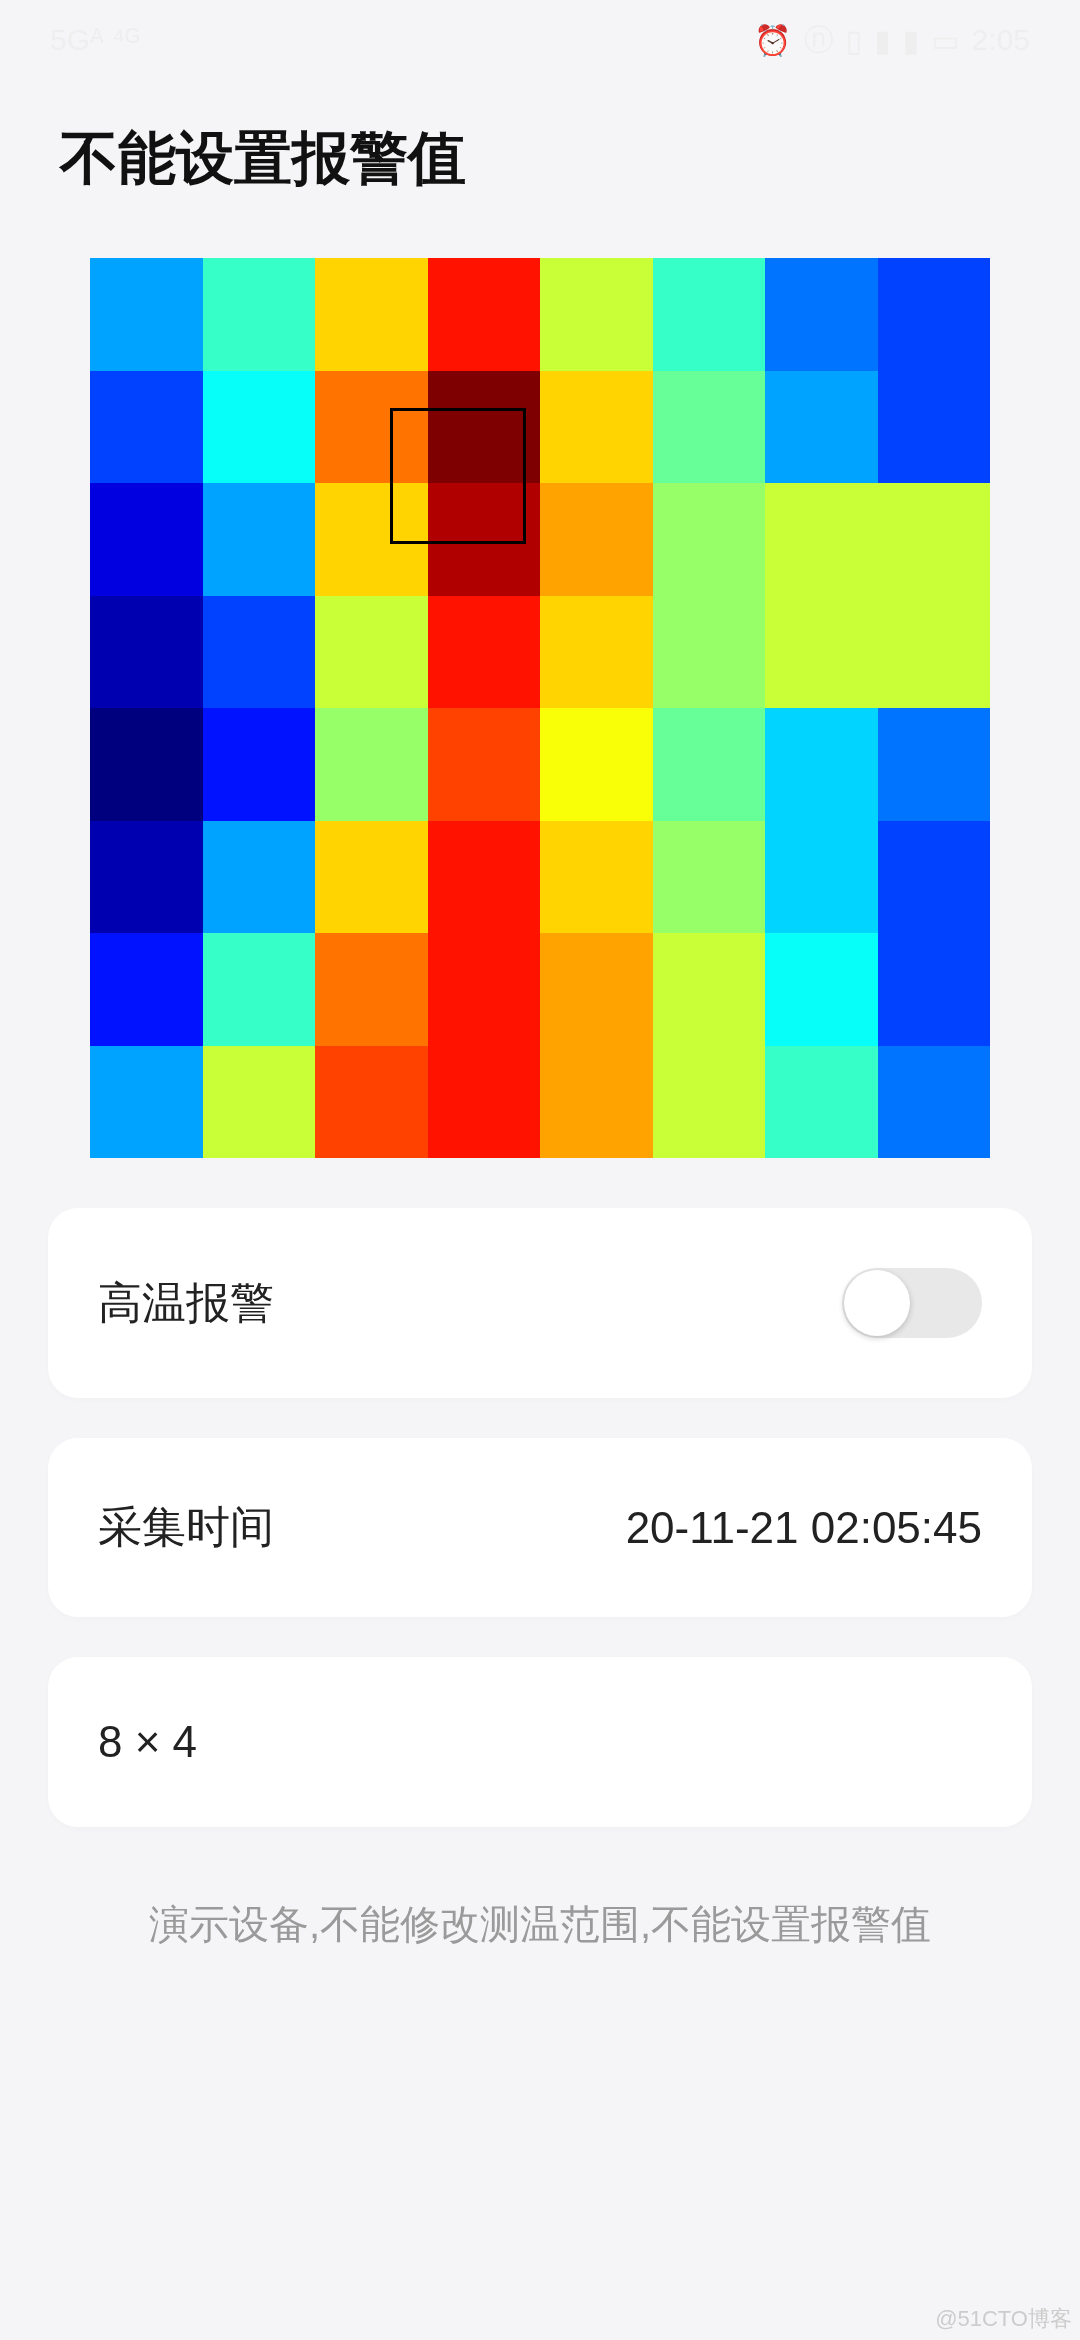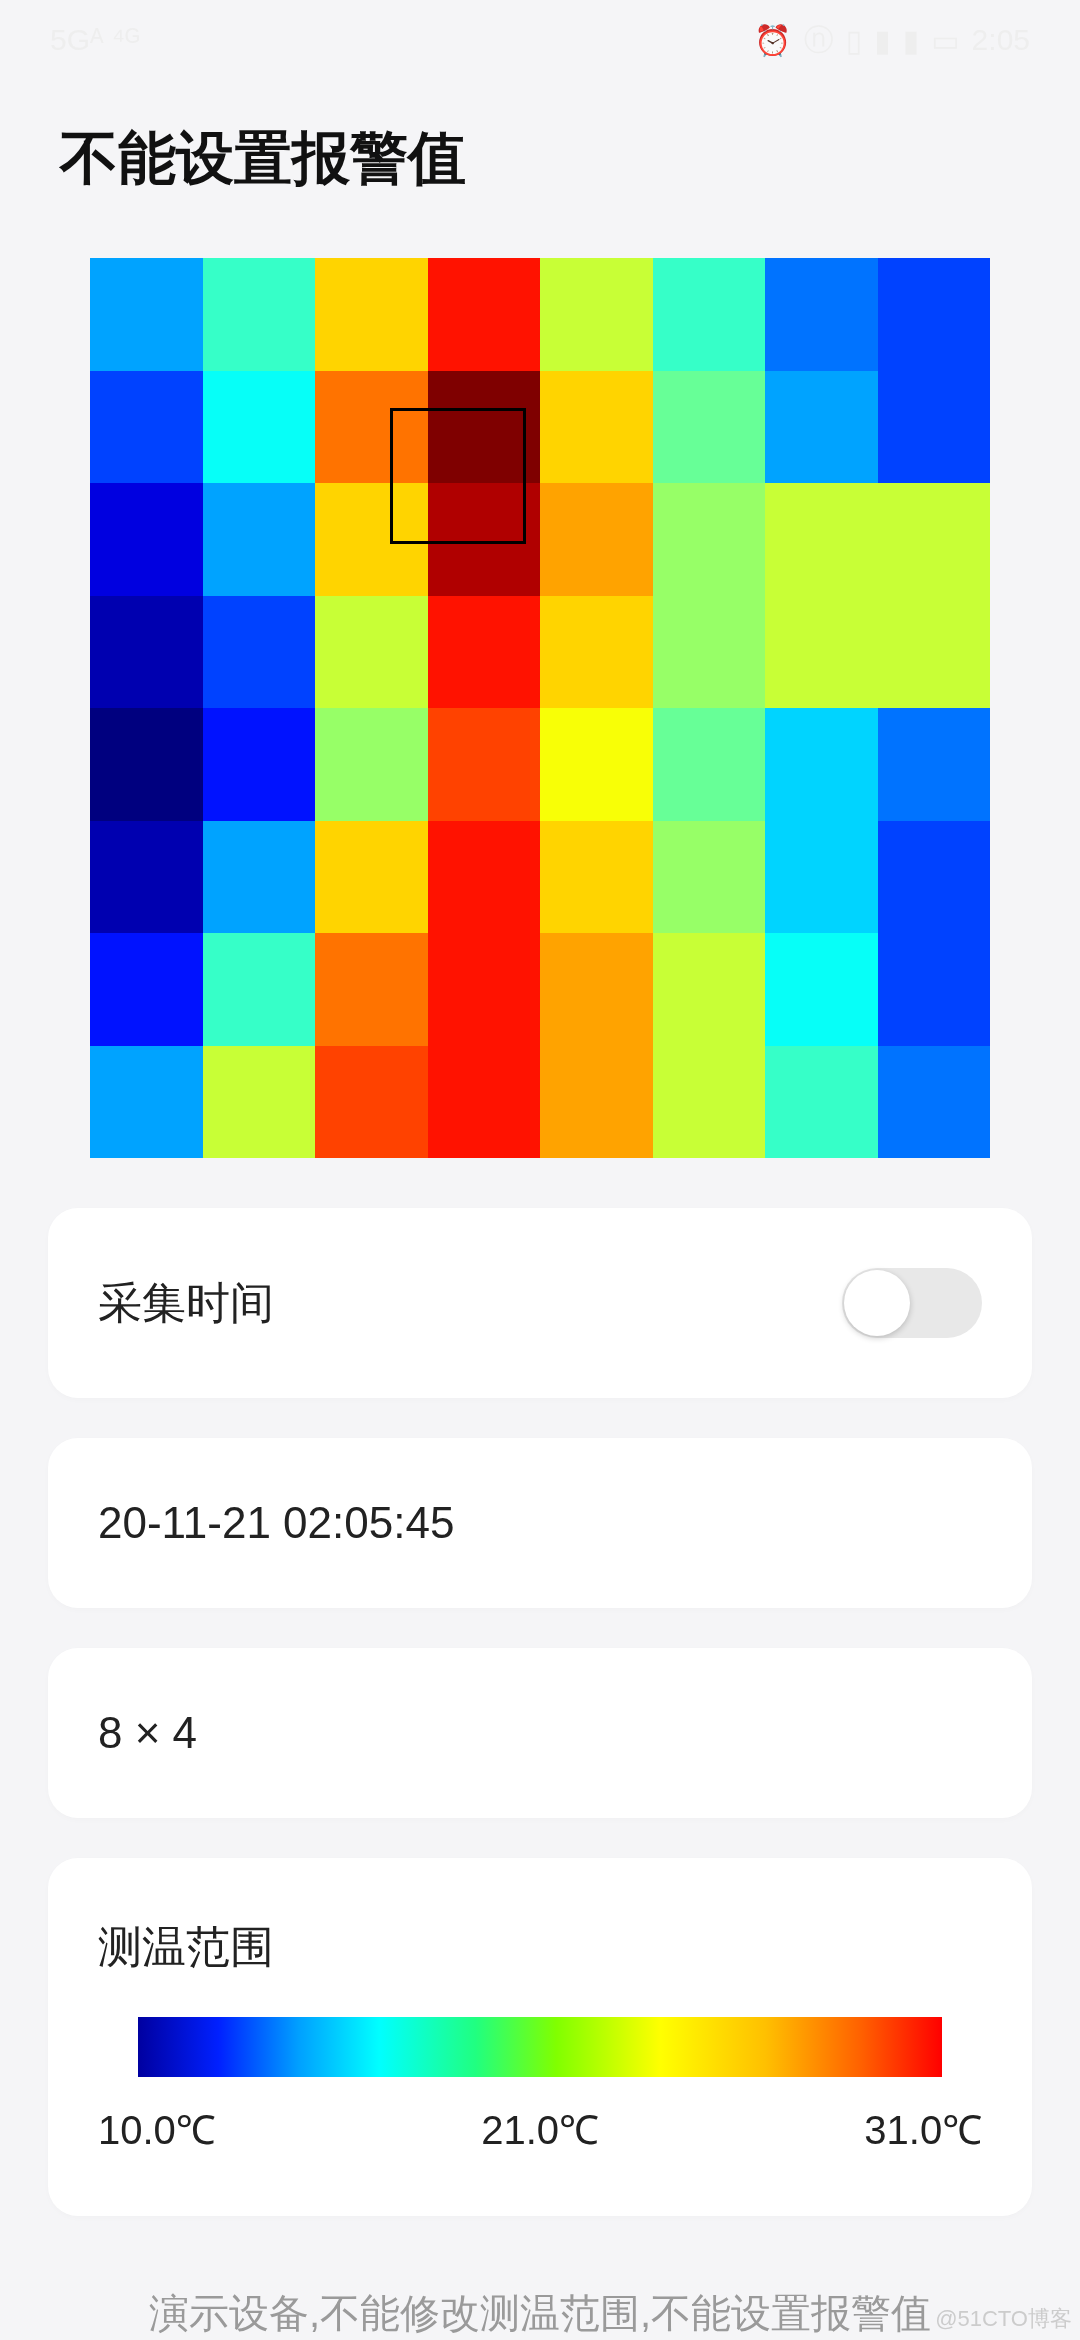--- a/index.html
+++ b/index.html
@@ -702,39 +702,31 @@
         <div style="background: rgb(0, 115, 255);"></div>
         <div style="background: rgb(0, 115, 255);"></div>
         <div style="background: rgb(0, 115, 255);"></div>
       </div>
     <div class="hot-marker"></div>
   </div>
 </div>
 
 <div class="cards">
   <div class="card row">
-    <span class="label">采集时间</span>
+    <span class="label">高温报警</span>
     <div class="toggle">
       <div class="toggle-knob"></div>
     </div>
   </div>
 
   <div class="card row">
+    <span class="label">采集时间</span>
     <span class="value">20-11-21 02:05:45</span>
   </div>
 
   <div class="card row">
     <span class="value">8 × 4</span>
   </div>
 
-  <div class="card range-card">
-    <span class="label">测温范围</span>
-    <div class="gradient-bar"></div>
-    <div class="range-labels">
-      <span>10.0℃</span>
-      <span>21.0℃</span>
-      <span>31.0℃</span>
-    </div>
-  </div>
 </div>
 
 <div class="footer-note">演示设备,不能修改测温范围,不能设置报警值</div>
 <div class="watermark">@51CTO博客</div>
 
 </body></html>

